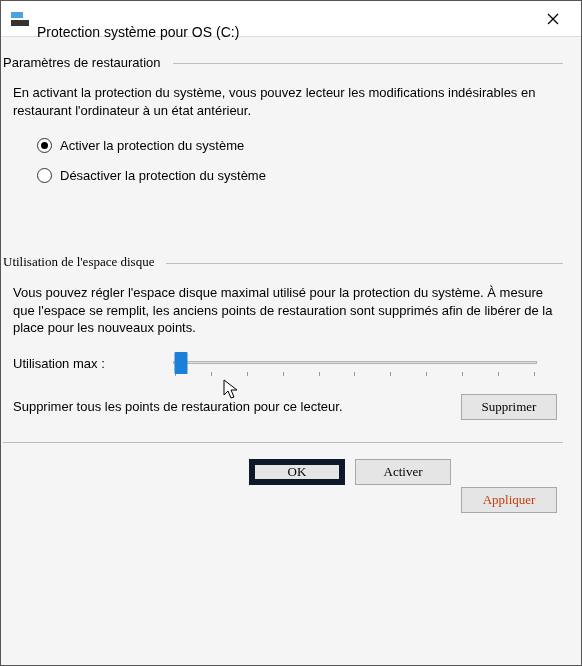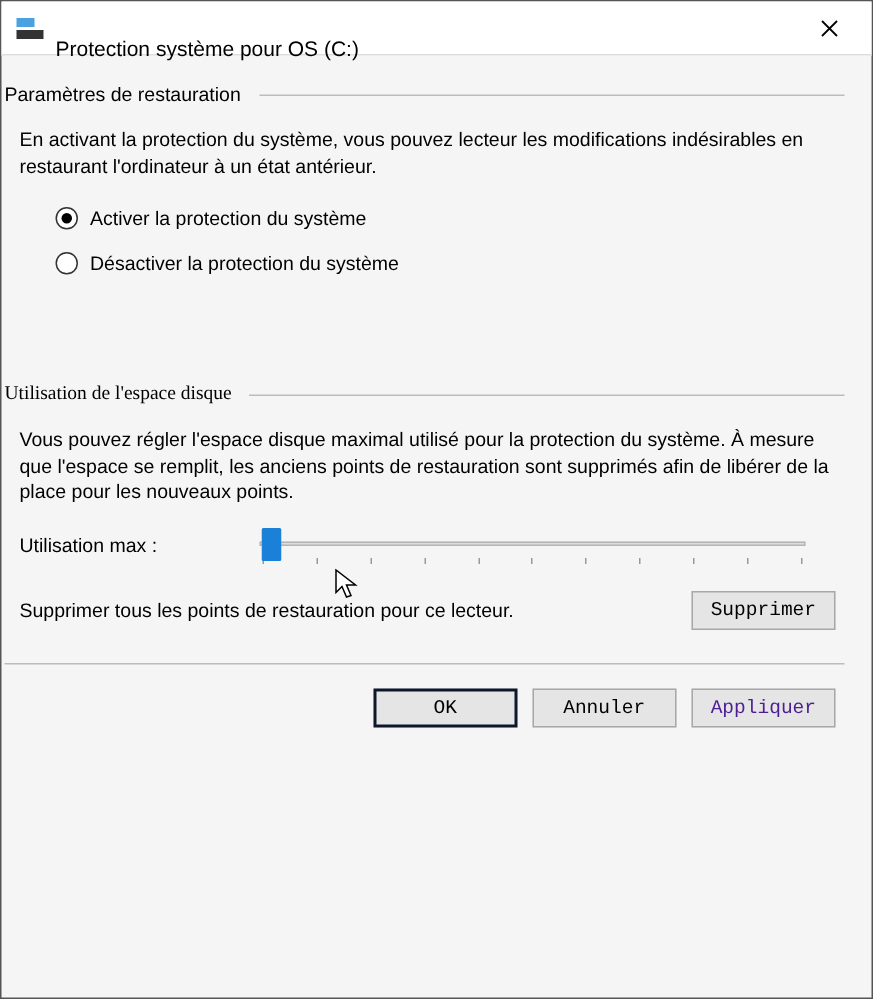--- a/index.html
+++ b/index.html
@@ -195,34 +195,35 @@
     flex: 1;
     font-size: 13px;
     line-height: 1.35;
   }
   .btn {
     min-width: 96px;
     height: 26px;
     background: #e5e5e5;
     border: 1px solid #a8a8a8;
     font-size: 13px;
-    font-family: Liberation Mono, monospace;
+    font-family: Liberation Serif, serif;
     cursor: pointer;
     display: inline-flex;
     align-items: center;
     justify-content: center;
     padding: 0 12px;
   }
   .btn.default {
-    border: 2px solid #0f172a;
+    border: 6px solid #0f172a;
     background: #e5e5e5;
   }
   .btn.disabled {
-    color: #4c1d95;
+    color: #c2410c;
     cursor: default;
+    margin-top: 28px;
   }
   .footer {
     border-top: 1px solid #bcbcbc;
     margin-top: 22px;
     padding: 16px 6px 16px 6px;
     display: flex;
     justify-content: flex-end;
     gap: 10px;
   }
 </style>
@@ -297,18 +298,18 @@
 
 
       <div class="delete-row">
         <div class="delete-text">Supprimer tous les points de restauration pour ce lecteur.</div>
         <button class="btn">Supprimer</button>
       </div>
     </div>
 
     <div class="footer">
       <button class="btn default">OK</button>
-      <button class="btn">Annuler</button>
+      <button class="btn">Activer</button>
       <button class="btn disabled">Appliquer</button>
     </div>
 
   </div>
 </div>
 
 </body></html>

